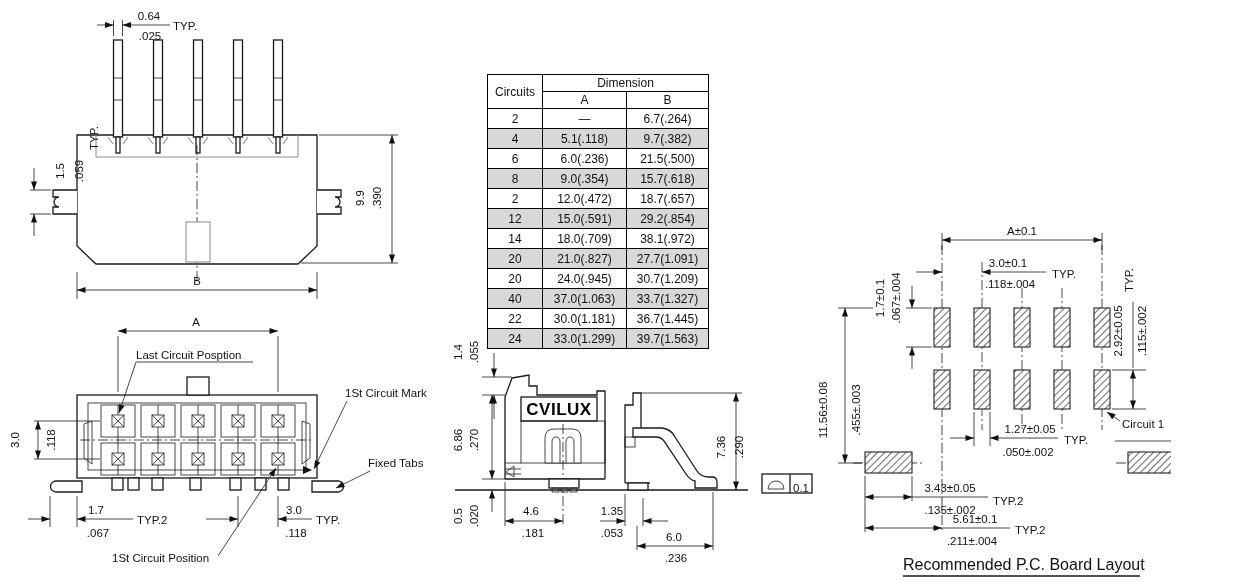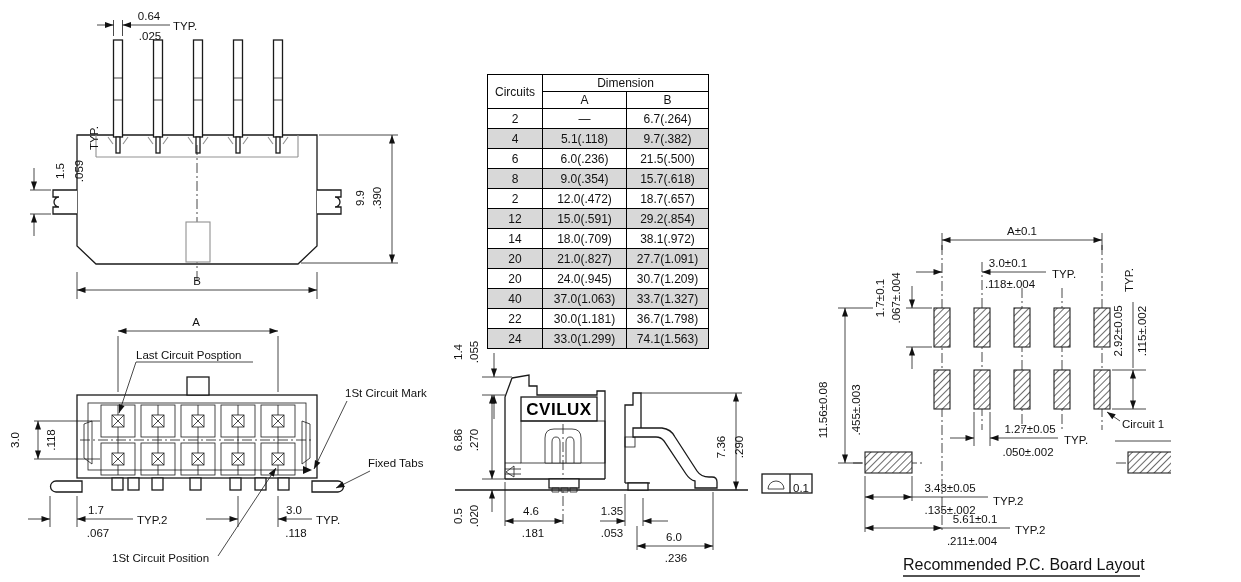--- a/index.html
+++ b/index.html
@@ -476,24 +476,24 @@
             <td>30.7(1.209)</td>
           </tr>
       <tr class="shaded">
             <td>40</td>
             <td>37.0(1.063)</td>
             <td>33.7(1.327)</td>
           </tr>
       <tr>
             <td>22</td>
             <td>30.0(1.181)</td>
-            <td>36.7(1.798)</td>
+            <td>36.7(1.445)</td>
           </tr>
       <tr class="shaded">
             <td>24</td>
             <td>33.0(1.299)</td>
-            <td>74.1(1.563)</td>
+            <td>39.7(1.563)</td>
           </tr>
     </tbody>
   </table>
 </div>
 
 </div>
 
 </body></html>

